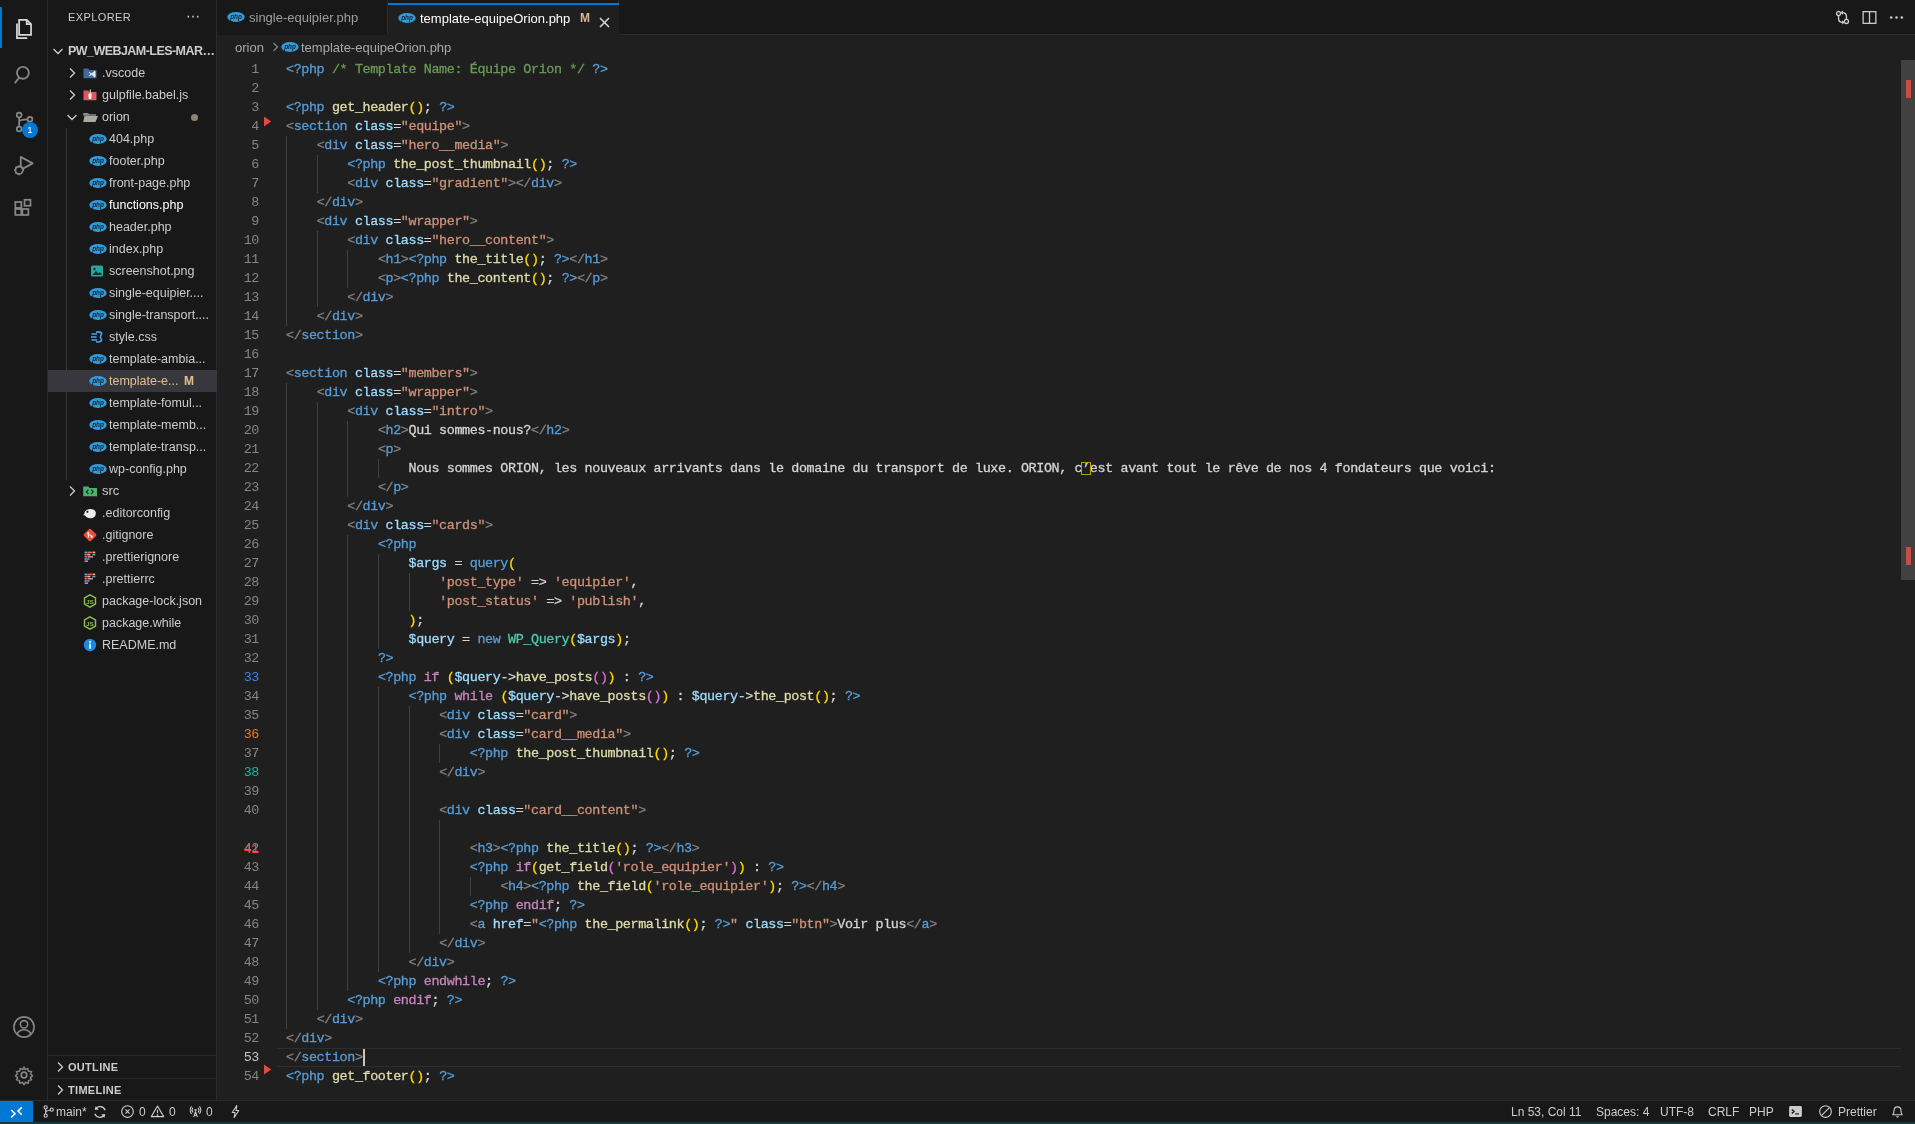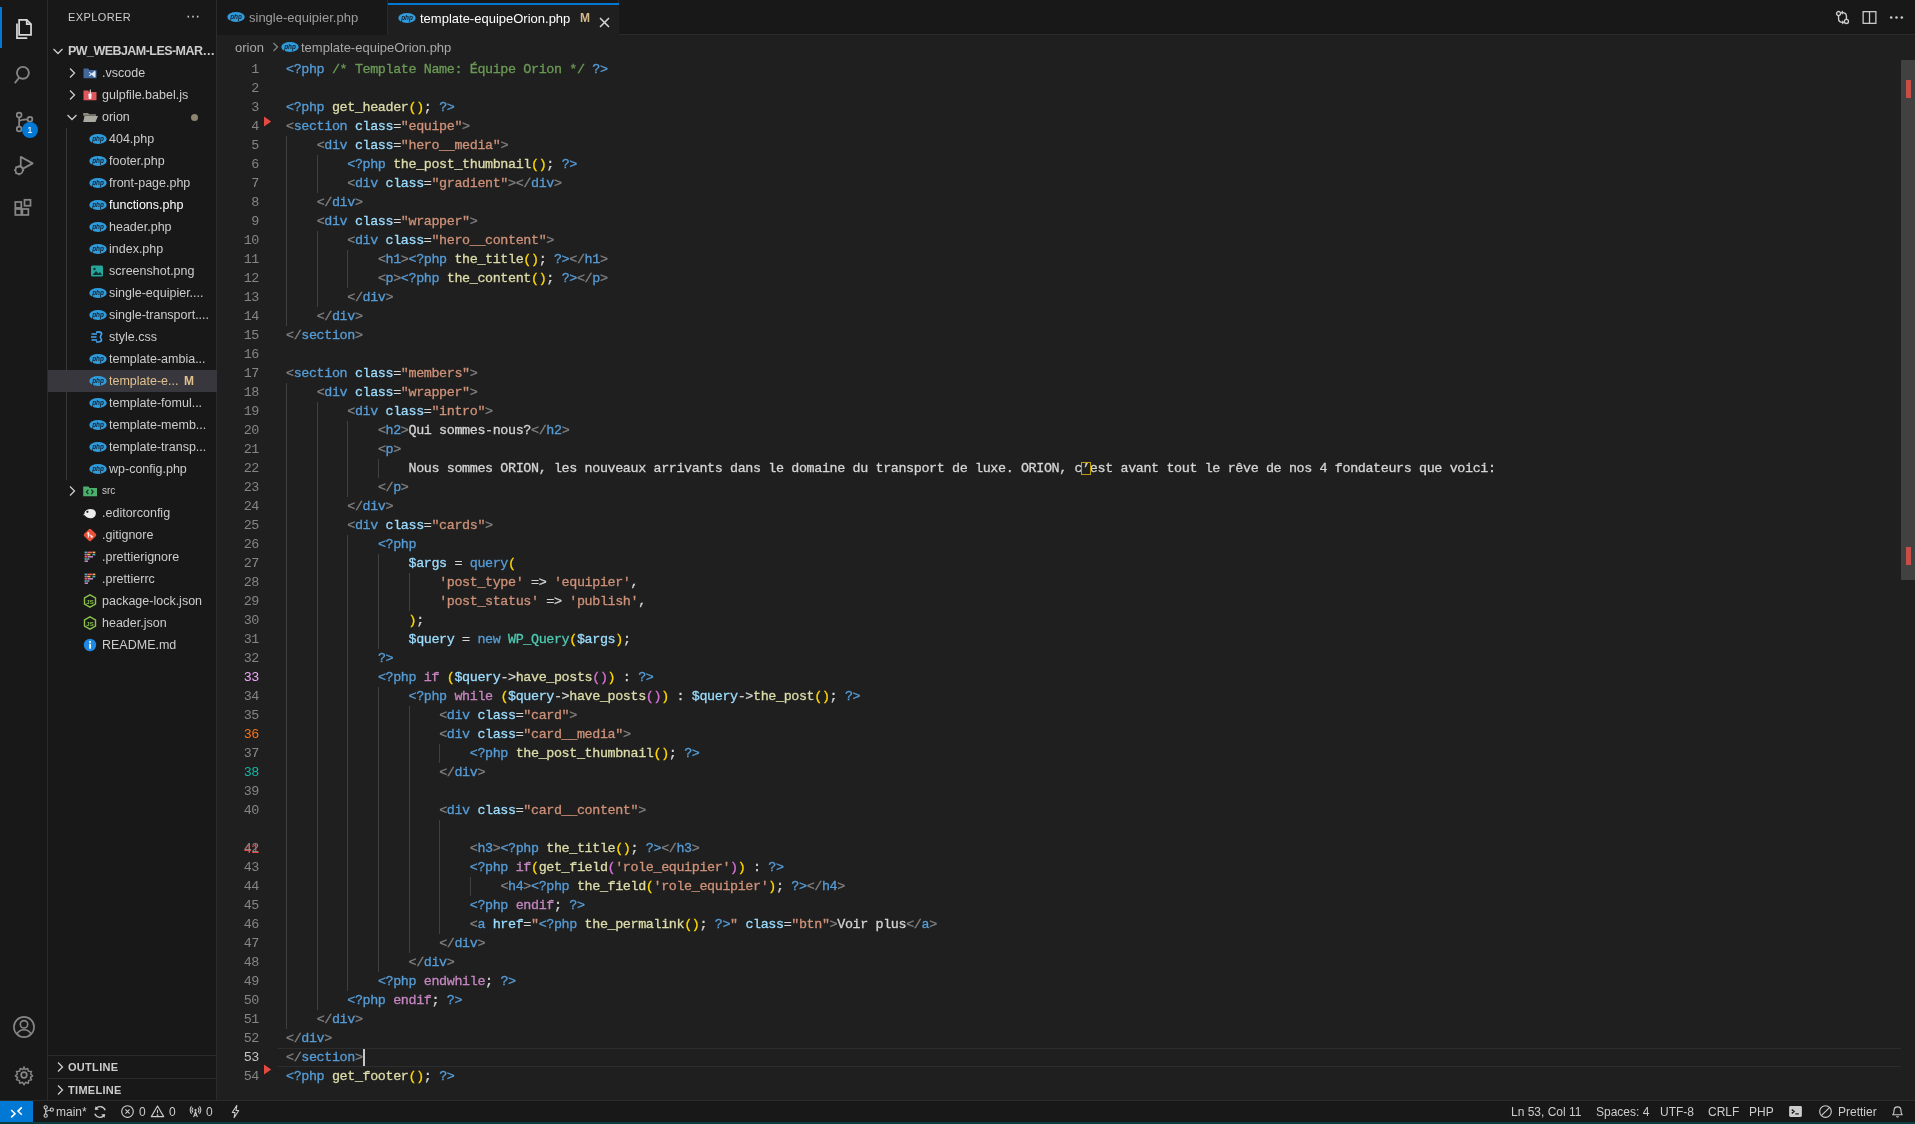--- a/index.html
+++ b/index.html
@@ -191,21 +191,21 @@
         <text x="9" y="10.2" font-size="6.4" font-weight="bold" font-style="italic" text-anchor="middle" fill="#17202b" font-family="Liberation Sans">php</text>
       </svg></div>
     <div style="position:absolute;left:109px;top:458px;height:22px;line-height:22px;color:#cccccc;font-weight:normal;font-size:12.5px;white-space:nowrap;">wp-config.php</div>
     <div style="position:absolute;left:64px;top:483px;width:16px;height:16px"><svg width="16" height="16" viewBox="0 0 16 16">
         <path d="M6 3.5 L10.5 8 L6 12.5" stroke="#cccccc" stroke-width="1.3" fill="none"></path>
       </svg></div>
     <div style="position:absolute;left:82px;top:483px;width:17px;height:16px"><svg width="17" height="16" viewBox="0 0 17 16">
         <path d="M1.2 3.6 L6.4 3.6 L7.6 4.9 L15 4.9 L15 13.2 L1.2 13.2 Z" fill="#4caf6e"></path>
         <path d="M6.4 6.6 L4.4 8.8 L6.4 11 M9.2 6.6 L11.2 8.8 L9.2 11" stroke="#11331d" stroke-width="1.2" fill="none"></path>
       </svg></div>
-    <div style="position:absolute;left:102px;top:480px;height:22px;line-height:22px;color:#cccccc;font-weight:normal;font-size:10px;white-space:nowrap;">src</div>
+    <div style="position:absolute;left:102px;top:480px;height:22px;line-height:22px;color:#cccccc;font-weight:normal;font-size:13px;white-space:nowrap;">src</div>
     <div style="position:absolute;left:82px;top:505px;width:17px;height:16px"><svg width="16" height="16" viewBox="0 0 16 16">
         <path d="M2.6 7 C4.4 4 8.6 3.2 11.4 4.6 C14 5.9 14.6 8.8 13.2 10.9 C11.8 13 8.4 13.8 5.8 12.8 C3.2 11.8 2 9.8 2.6 7 Z" fill="#ececec"></path>
         <circle cx="5.4" cy="6.8" r="1.1" fill="#1f1f1f"></circle>
         <path d="M1.6 10 L4.4 8.9" stroke="#ececec" stroke-width="1.3"></path>
       </svg></div>
     <div style="position:absolute;left:102px;top:502px;height:22px;line-height:22px;color:#cccccc;font-weight:normal;font-size:12.5px;white-space:nowrap;">.editorconfig</div>
     <div style="position:absolute;left:82px;top:527px;width:17px;height:16px"><svg width="16" height="16" viewBox="0 0 16 16">
         <rect x="3.1" y="3.1" width="9.8" height="9.8" rx="1.6" transform="rotate(45 8 8)" fill="#e8503a"></rect>
         <circle cx="6.3" cy="6.3" r="1.1" fill="#fff"></circle>
         <circle cx="9.7" cy="9.7" r="1.1" fill="#fff"></circle>
@@ -246,21 +246,21 @@
     <div style="position:absolute;left:102px;top:568px;height:22px;line-height:22px;color:#cccccc;font-weight:normal;font-size:12.5px;white-space:nowrap;">.prettierrc</div>
     <div style="position:absolute;left:82px;top:593px;width:17px;height:16px"><svg width="16" height="16" viewBox="0 0 16 16">
         <path d="M8 1.8 L13.5 5 L13.5 11 L8 14.2 L2.5 11 L2.5 5 Z" fill="none" stroke="#8bc34a" stroke-width="1.4"></path>
         <text x="8" y="10.6" font-size="6" text-anchor="middle" fill="#8bc34a" font-family="Liberation Sans" font-weight="bold">JS</text>
       </svg></div>
     <div style="position:absolute;left:102px;top:590px;height:22px;line-height:22px;color:#cccccc;font-weight:normal;font-size:12.5px;white-space:nowrap;">package-lock.json</div>
     <div style="position:absolute;left:82px;top:615px;width:17px;height:16px"><svg width="16" height="16" viewBox="0 0 16 16">
         <path d="M8 1.8 L13.5 5 L13.5 11 L8 14.2 L2.5 11 L2.5 5 Z" fill="none" stroke="#8bc34a" stroke-width="1.4"></path>
         <text x="8" y="10.6" font-size="6" text-anchor="middle" fill="#8bc34a" font-family="Liberation Sans" font-weight="bold">JS</text>
       </svg></div>
-    <div style="position:absolute;left:102px;top:612px;height:22px;line-height:22px;color:#cccccc;font-weight:normal;font-size:12.5px;white-space:nowrap;">header.json</div>
+    <div style="position:absolute;left:102px;top:612px;height:22px;line-height:22px;color:#cccccc;font-weight:normal;font-size:12.5px;white-space:nowrap;">package.while</div>
     <div style="position:absolute;left:82px;top:637px;width:17px;height:16px"><svg width="16" height="16" viewBox="0 0 16 16">
         <circle cx="8" cy="8" r="6.2" fill="#1e88e5"></circle>
         <rect x="7.2" y="6.7" width="1.7" height="5" fill="#fff"></rect>
         <rect x="7.2" y="4" width="1.7" height="1.8" fill="#fff"></rect>
       </svg></div>
     <div style="position:absolute;left:102px;top:634px;height:22px;line-height:22px;color:#cccccc;font-weight:normal;font-size:12.5px;white-space:nowrap;">README.md</div>
     <i class="tg" style="left:66px;top:128px;height:352px"></i>
 </div>
 
 <div style="position:absolute;left:48px;top:1055px;width:168px;height:23px;border-top:1px solid #2b2b2b">
@@ -545,21 +545,21 @@
 <div class="ln" style="top:573px;color:#858585">28</div>
 <div class="cl" style="top:573px"><span style="color:#d4d4d4">&nbsp;&nbsp;&nbsp;&nbsp;&nbsp;&nbsp;&nbsp;&nbsp;&nbsp;&nbsp;&nbsp;&nbsp;&nbsp;&nbsp;&nbsp;&nbsp;&nbsp;&nbsp;&nbsp;&nbsp;</span><span style="color:#ce9178">'post_type'</span><span style="color:#d4d4d4">&nbsp;=&gt;&nbsp;</span><span style="color:#ce9178">'equipier'</span><span style="color:#d4d4d4">,</span></div>
 <div class="ln" style="top:592px;color:#858585">29</div>
 <div class="cl" style="top:592px"><span style="color:#d4d4d4">&nbsp;&nbsp;&nbsp;&nbsp;&nbsp;&nbsp;&nbsp;&nbsp;&nbsp;&nbsp;&nbsp;&nbsp;&nbsp;&nbsp;&nbsp;&nbsp;&nbsp;&nbsp;&nbsp;&nbsp;</span><span style="color:#ce9178">'post_status'</span><span style="color:#d4d4d4">&nbsp;=&gt;&nbsp;</span><span style="color:#ce9178">'publish'</span><span style="color:#d4d4d4">,</span></div>
 <div class="ln" style="top:611px;color:#858585">30</div>
 <div class="cl" style="top:611px"><span style="color:#d4d4d4">&nbsp;&nbsp;&nbsp;&nbsp;&nbsp;&nbsp;&nbsp;&nbsp;&nbsp;&nbsp;&nbsp;&nbsp;&nbsp;&nbsp;&nbsp;&nbsp;</span><span style="color:#ffd700">)</span><span style="color:#d4d4d4">;</span></div>
 <div class="ln" style="top:630px;color:#858585">31</div>
 <div class="cl" style="top:630px"><span style="color:#d4d4d4">&nbsp;&nbsp;&nbsp;&nbsp;&nbsp;&nbsp;&nbsp;&nbsp;&nbsp;&nbsp;&nbsp;&nbsp;&nbsp;&nbsp;&nbsp;&nbsp;</span><span style="color:#9cdcfe">$query</span><span style="color:#d4d4d4">&nbsp;=&nbsp;</span><span style="color:#569cd6">new</span><span style="color:#d4d4d4">&nbsp;</span><span style="color:#4ec9b0">WP_Query</span><span style="color:#ffd700">(</span><span style="color:#9cdcfe">$args</span><span style="color:#ffd700">)</span><span style="color:#d4d4d4">;</span></div>
 <div class="ln" style="top:649px;color:#858585">32</div>
 <div class="cl" style="top:649px"><span style="color:#d4d4d4">&nbsp;&nbsp;&nbsp;&nbsp;&nbsp;&nbsp;&nbsp;&nbsp;&nbsp;&nbsp;&nbsp;&nbsp;</span><span style="color:#569cd6">?&gt;</span></div>
-<div class="ln" style="top:668px;color:#f0abfc">33</div>
+<div class="ln" style="top:668px;color:#3b82f6">33</div>
 <div class="cl" style="top:668px"><span style="color:#d4d4d4">&nbsp;&nbsp;&nbsp;&nbsp;&nbsp;&nbsp;&nbsp;&nbsp;&nbsp;&nbsp;&nbsp;&nbsp;</span><span style="color:#569cd6">&lt;?php</span><span style="color:#d4d4d4">&nbsp;</span><span style="color:#c586c0">if</span><span style="color:#d4d4d4">&nbsp;</span><span style="color:#ffd700">(</span><span style="color:#9cdcfe">$query</span><span style="color:#d4d4d4">-&gt;</span><span style="color:#dcdcaa">have_posts</span><span style="color:#da70d6">()</span><span style="color:#ffd700">)</span><span style="color:#d4d4d4">&nbsp;:&nbsp;</span><span style="color:#569cd6">?&gt;</span></div>
 <div class="ln" style="top:687px;color:#858585">34</div>
 <div class="cl" style="top:687px"><span style="color:#d4d4d4">&nbsp;&nbsp;&nbsp;&nbsp;&nbsp;&nbsp;&nbsp;&nbsp;&nbsp;&nbsp;&nbsp;&nbsp;&nbsp;&nbsp;&nbsp;&nbsp;</span><span style="color:#569cd6">&lt;?php</span><span style="color:#d4d4d4">&nbsp;</span><span style="color:#c586c0">while</span><span style="color:#d4d4d4">&nbsp;</span><span style="color:#ffd700">(</span><span style="color:#9cdcfe">$query</span><span style="color:#d4d4d4">-&gt;</span><span style="color:#dcdcaa">have_posts</span><span style="color:#da70d6">()</span><span style="color:#ffd700">)</span><span style="color:#d4d4d4">&nbsp;:&nbsp;</span><span style="color:#9cdcfe">$query</span><span style="color:#d4d4d4">-&gt;</span><span style="color:#dcdcaa">the_post</span><span style="color:#ffd700">()</span><span style="color:#d4d4d4">;</span><span style="color:#d4d4d4">&nbsp;</span><span style="color:#569cd6">?&gt;</span></div>
 <div class="ln" style="top:706px;color:#858585">35</div>
 <div class="cl" style="top:706px"><span style="color:#d4d4d4">&nbsp;&nbsp;&nbsp;&nbsp;&nbsp;&nbsp;&nbsp;&nbsp;&nbsp;&nbsp;&nbsp;&nbsp;&nbsp;&nbsp;&nbsp;&nbsp;&nbsp;&nbsp;&nbsp;&nbsp;</span><span style="color:#808080">&lt;</span><span style="color:#569cd6">div</span><span style="color:#d4d4d4">&nbsp;</span><span style="color:#9cdcfe">class</span><span style="color:#d4d4d4">=</span><span style="color:#ce9178">"card"</span><span style="color:#808080">&gt;</span></div>
 <div class="ln" style="top:725px;color:#f97316">36</div>
 <div class="cl" style="top:725px"><span style="color:#d4d4d4">&nbsp;&nbsp;&nbsp;&nbsp;&nbsp;&nbsp;&nbsp;&nbsp;&nbsp;&nbsp;&nbsp;&nbsp;&nbsp;&nbsp;&nbsp;&nbsp;&nbsp;&nbsp;&nbsp;&nbsp;</span><span style="color:#808080">&lt;</span><span style="color:#569cd6">div</span><span style="color:#d4d4d4">&nbsp;</span><span style="color:#9cdcfe">class</span><span style="color:#d4d4d4">=</span><span style="color:#ce9178">"card__media"</span><span style="color:#808080">&gt;</span></div>
 <div class="ln" style="top:744px;color:#858585">37</div>
 <div class="cl" style="top:744px"><span style="color:#d4d4d4">&nbsp;&nbsp;&nbsp;&nbsp;&nbsp;&nbsp;&nbsp;&nbsp;&nbsp;&nbsp;&nbsp;&nbsp;&nbsp;&nbsp;&nbsp;&nbsp;&nbsp;&nbsp;&nbsp;&nbsp;&nbsp;&nbsp;&nbsp;&nbsp;</span><span style="color:#569cd6">&lt;?php</span><span style="color:#d4d4d4">&nbsp;</span><span style="color:#dcdcaa">the_post_thumbnail</span><span style="color:#ffd700">()</span><span style="color:#d4d4d4">;</span><span style="color:#d4d4d4">&nbsp;</span><span style="color:#569cd6">?&gt;</span></div>
 <div class="ln" style="top:763px;color:#14b8a6">38</div>

